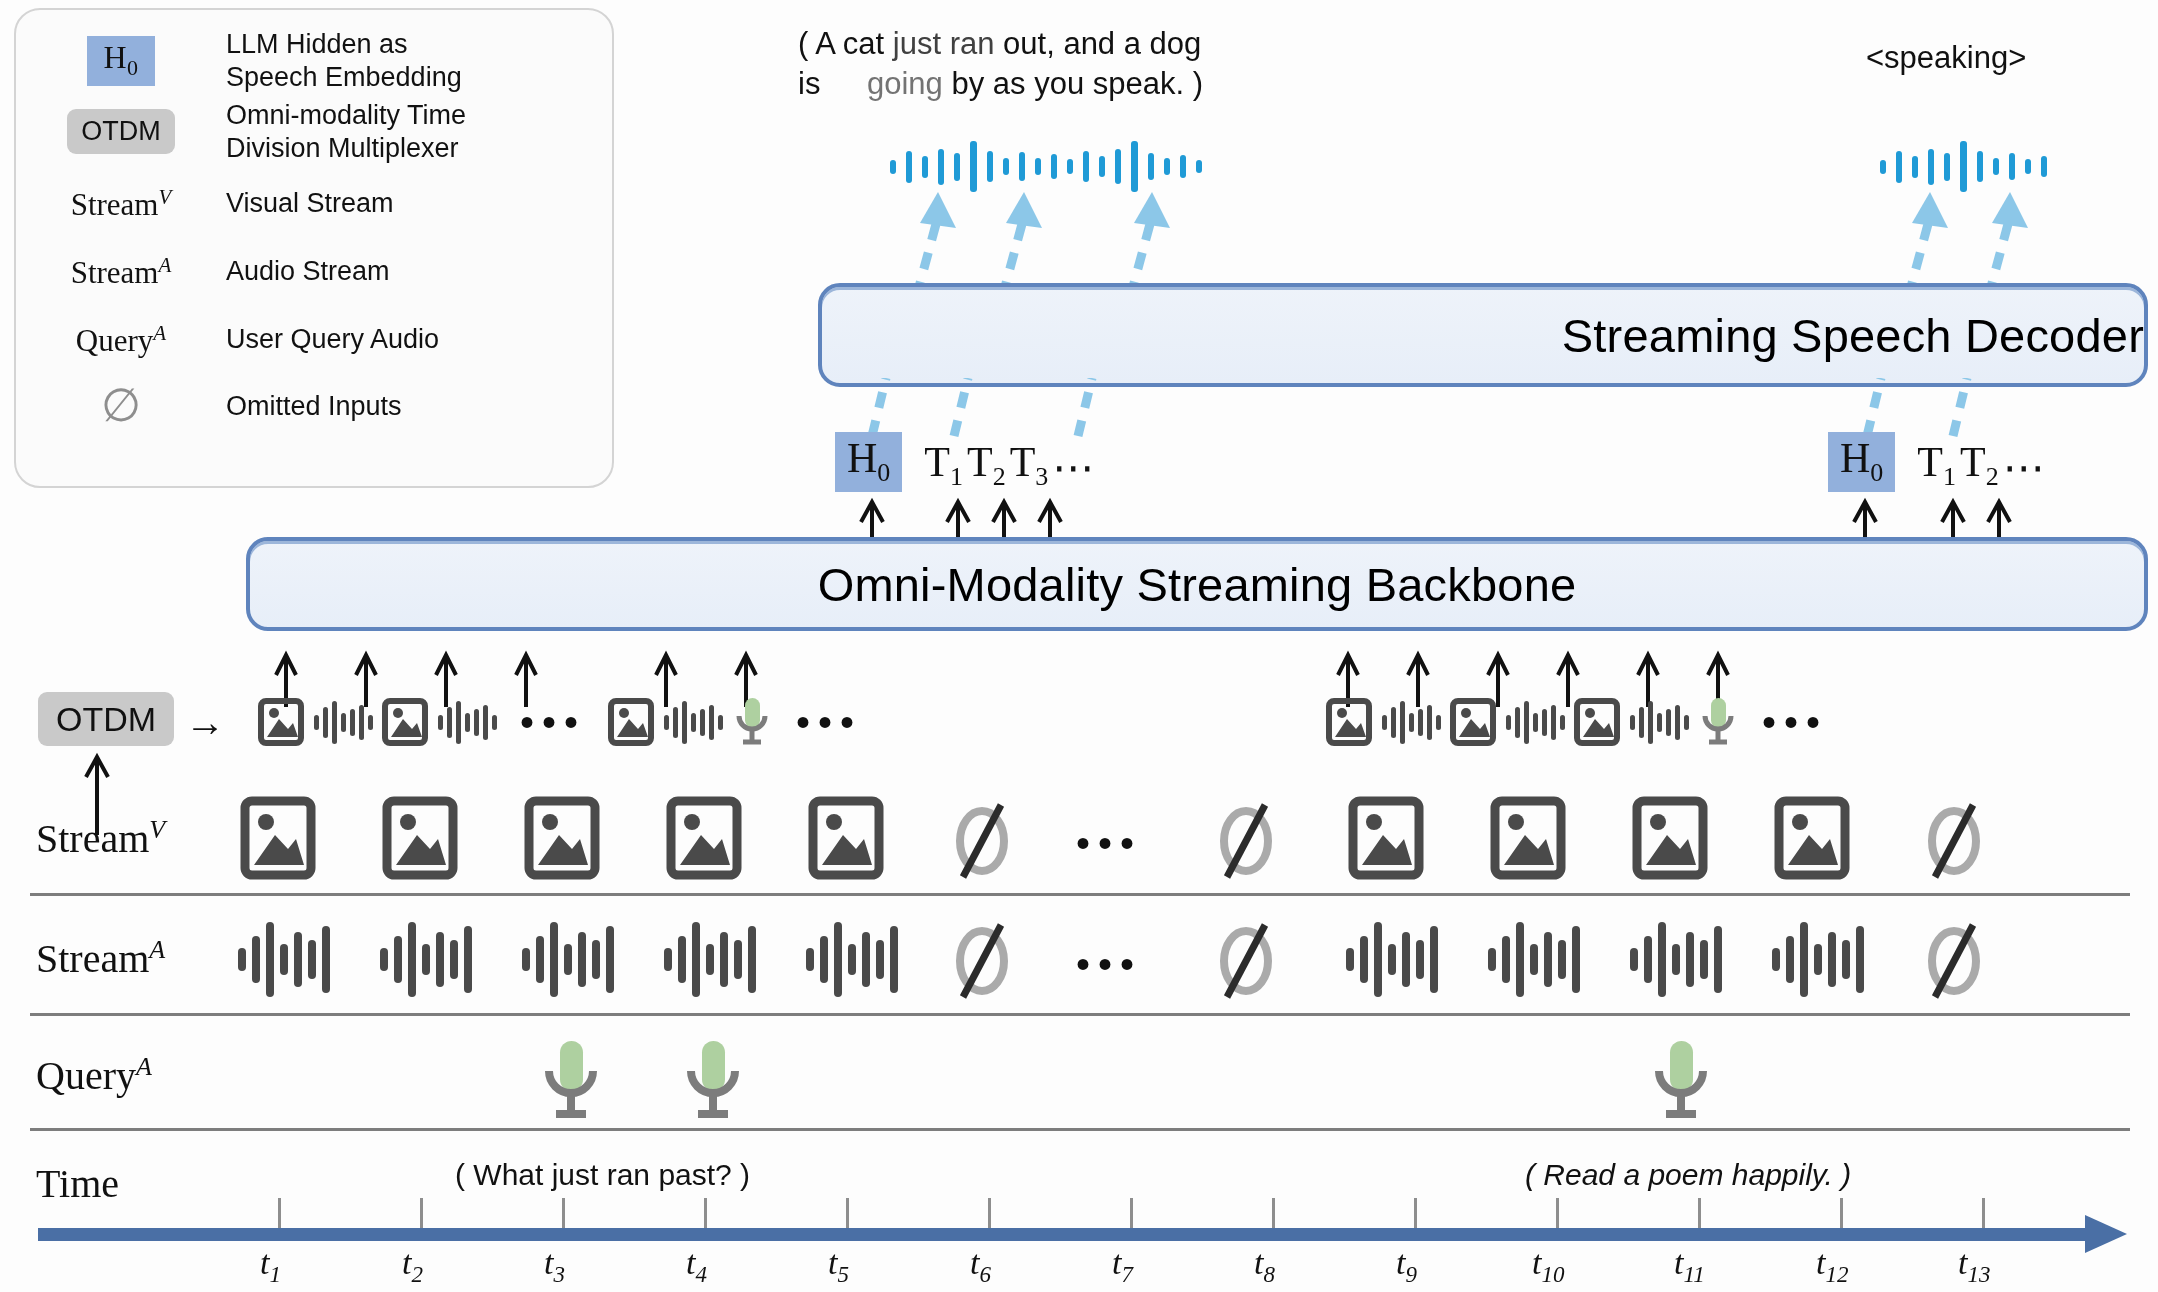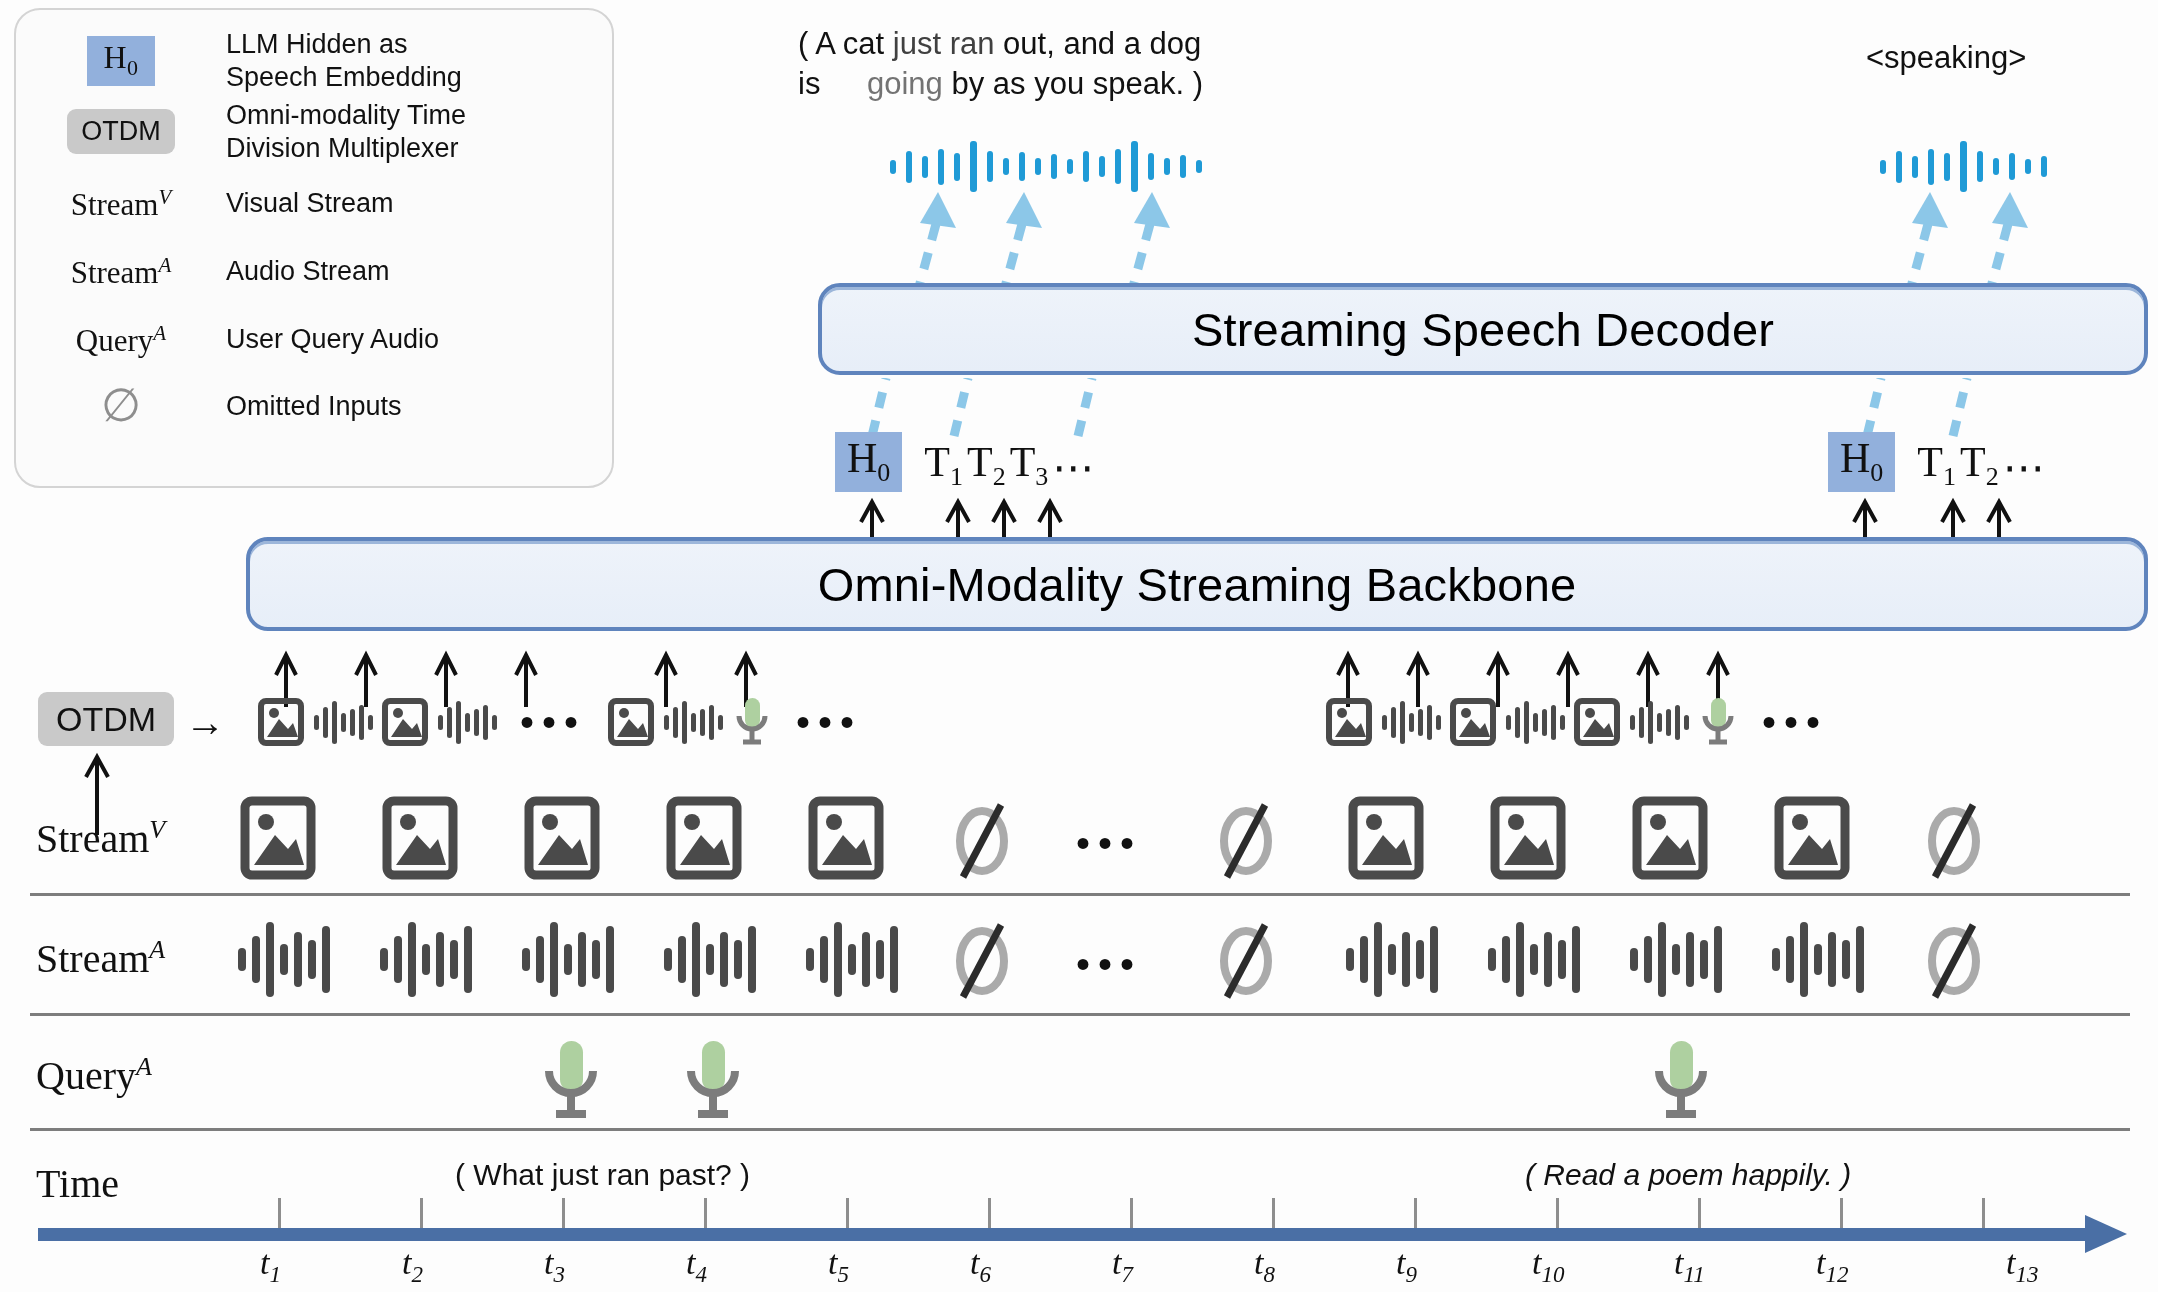--- a/index.html
+++ b/index.html
@@ -182,21 +182,21 @@
   <g stroke="#8cc7e8" stroke-width="9" stroke-dasharray="17 13" fill="none">
     <line x1="28" y1="108" x2="48" y2="34"></line>
     <line x1="108" y1="108" x2="128" y2="34"></line>
   </g>
   <g fill="#8cc7e8">
     <polygon points="50,2 68,38 32,33"></polygon>
     <polygon points="130,2 148,38 112,33"></polygon>
   </g>
 </svg>
 
-<div class="abs bigbox" style="left:818px;top:283px;width:1330px;height:92px;">
+<div class="abs bigbox" style="left:818px;top:283px;width:1330px;height:104px;justify-content:flex-end;">
   <span class="cap">Streaming Speech Decoder</span>
 </div>
 
 <svg class="abs" style="left:860px;top:378px;" width="300" height="60">
   <g stroke="#8cc7e8" stroke-width="9" stroke-dasharray="16 13" fill="none">
     <line x1="12" y1="58" x2="26" y2="0"></line>
     <line x1="94" y1="58" x2="108" y2="0"></line>
     <line x1="218" y1="58" x2="232" y2="0"></line>
   </g>
 </svg>
@@ -703,14 +703,14 @@
   <div class="abs tlabel" style="left:304px;">t<span class="sub">3</span></div>
   <div class="abs tlabel" style="left:446px;">t<span class="sub">4</span></div>
   <div class="abs tlabel" style="left:588px;">t<span class="sub">5</span></div>
   <div class="abs tlabel" style="left:730px;">t<span class="sub">6</span></div>
   <div class="abs tlabel" style="left:872px;">t<span class="sub">7</span></div>
   <div class="abs tlabel" style="left:1014px;">t<span class="sub">8</span></div>
   <div class="abs tlabel" style="left:1156px;">t<span class="sub">9</span></div>
   <div class="abs tlabel" style="left:1292px;">t<span class="sub">10</span></div>
   <div class="abs tlabel" style="left:1434px;">t<span class="sub">11</span></div>
   <div class="abs tlabel" style="left:1576px;">t<span class="sub">12</span></div>
-  <div class="abs tlabel" style="left:1718px;margin-left:48px;">t<span class="sub">13</span></div>
+  <div class="abs tlabel" style="left:1718px;">t<span class="sub">13</span></div>
 </div>
 
 </body></html>

